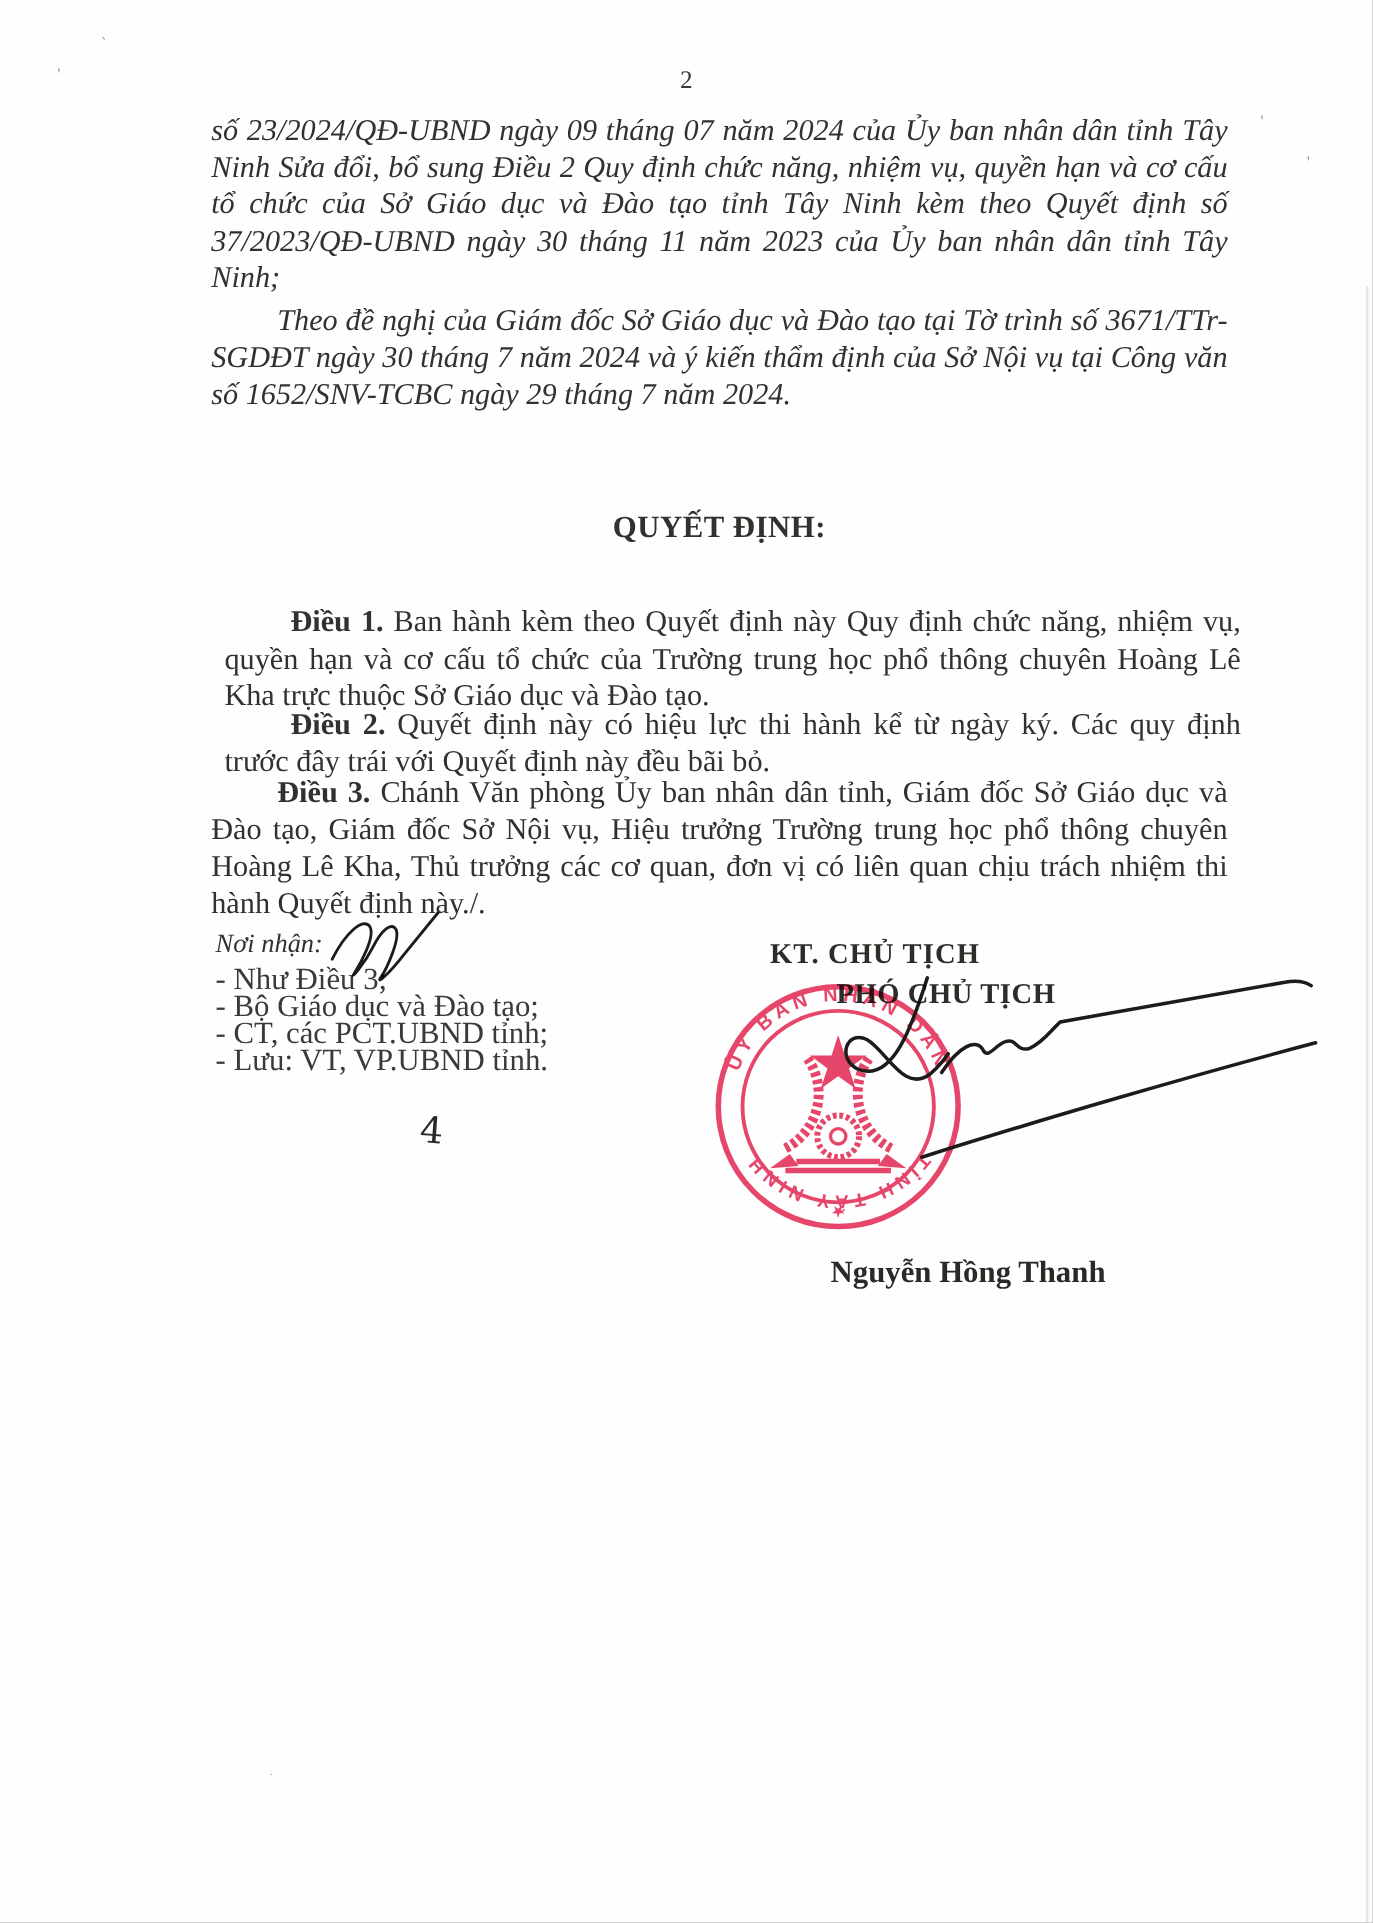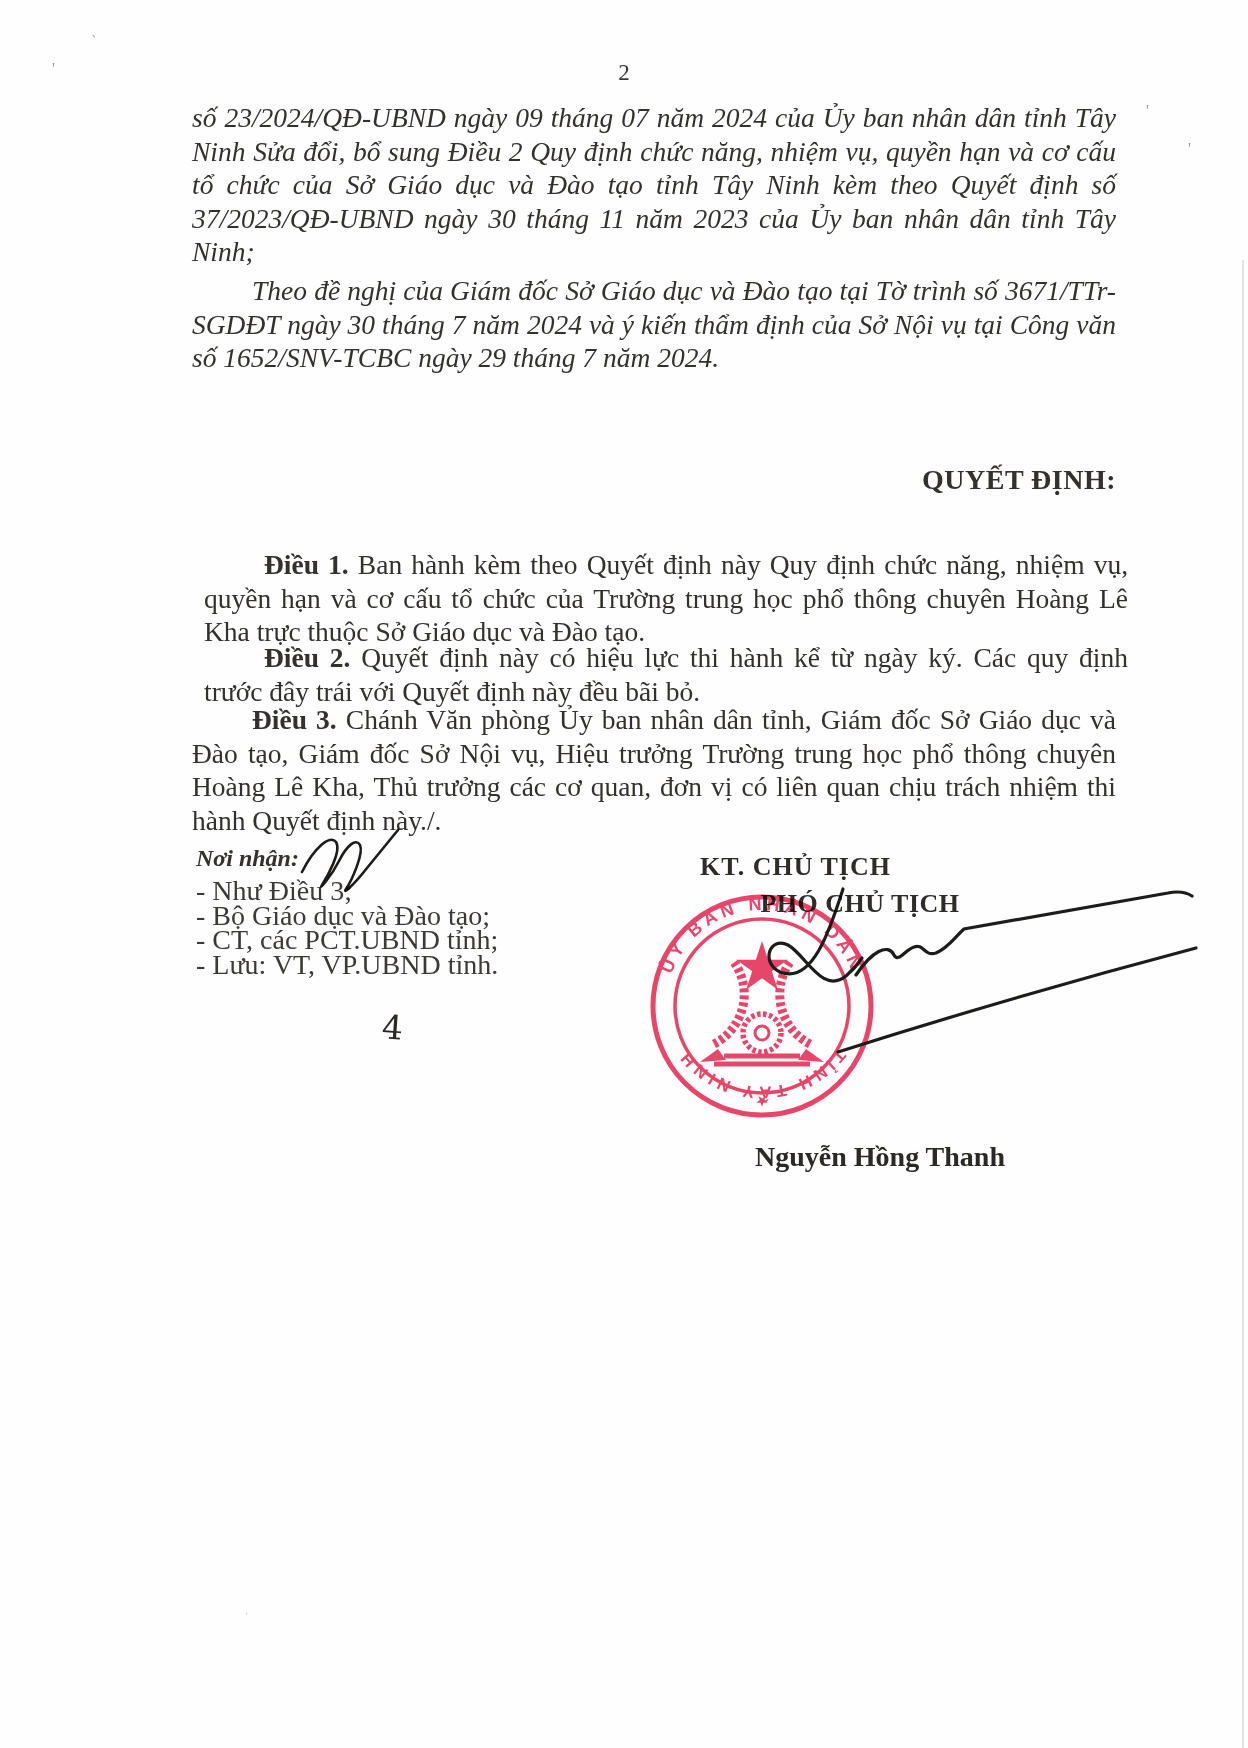--- a/index.html
+++ b/index.html
@@ -19,27 +19,27 @@
   }
   .body-par{
     left:192px;width:924px;
     font-size:27.5px;line-height:33.6px;
     text-align:justify;
   }
   .italic{font-style:italic;font-family:Liberation Serif, serif;}
   .indent{text-indent:60px;}
   .heading{
     left:192px;width:924px;top:464px;
-    text-align:right;font-weight:bold;font-size:28px;
+    text-align:center;font-weight:bold;font-size:28px;
     letter-spacing:0.5px;
   }
   .article b{font-weight:bold;}
   .noi-nhan-label{
     left:196px;top:845px;
-    font-size:24px;font-weight:bold;font-style:italic;
+    font-size:24px;font-weight:normal;font-style:italic;
   }
   .noi-nhan-list{
     left:196px;top:879px;width:420px;
     font-size:28px;line-height:24.6px;color:#3c3a37;
   }
   .sig-title1{
     left:700px;top:852px;width:320px;text-align:left;
     font-size:26px;font-weight:bold;letter-spacing:1px;color:#2e2c29;
   }
   .sig-title2{

